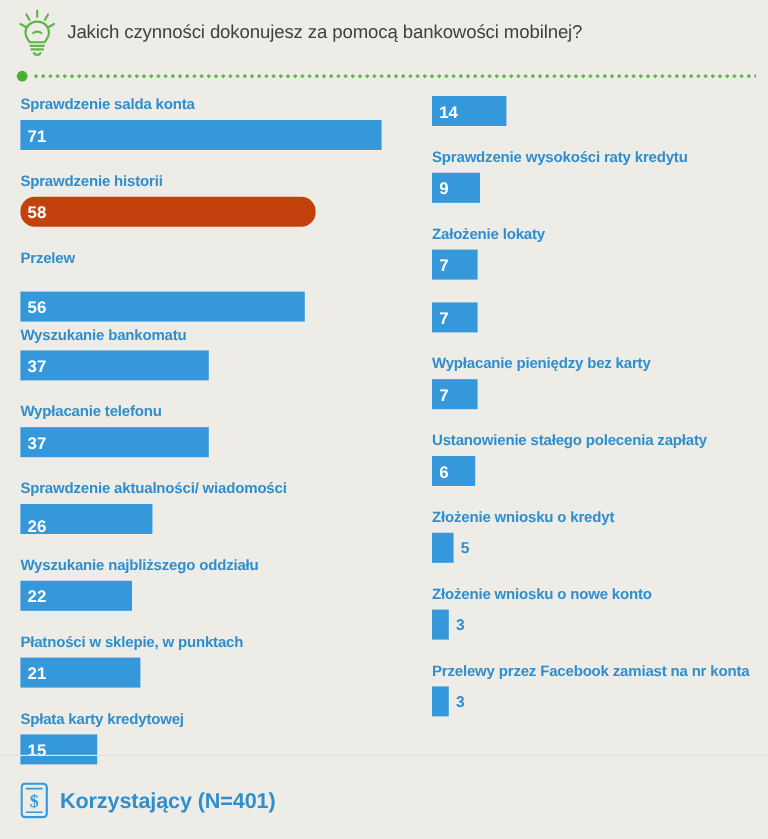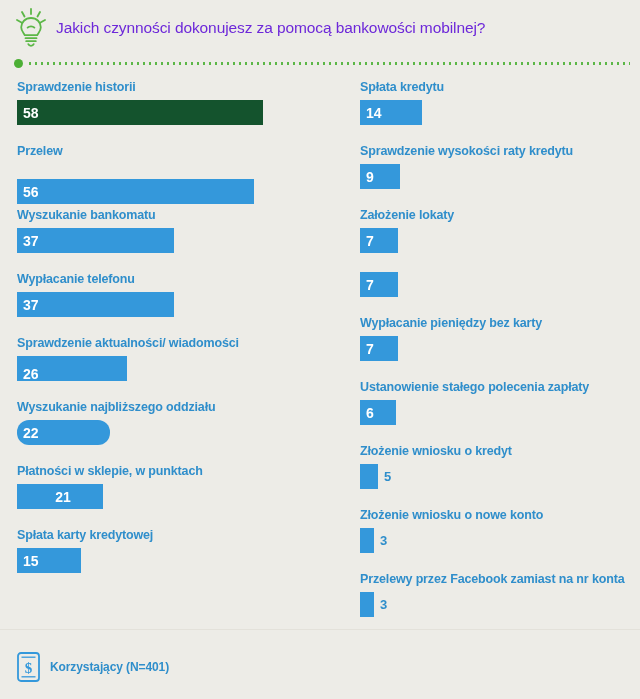--- a/index.html
+++ b/index.html
@@ -24,21 +24,21 @@
     box-sizing: border-box;
   }
   .bulb-icon {
     width: 34px;
     height: 42px;
     flex: 0 0 34px;
     margin-right: 8px;
   }
   .header-title {
     font-size: 15.5px;
-    color: #6d28d9;
+    color: #404040;
     letter-spacing: -0.1px;
     line-height: 1.2;
     white-space: nowrap;
   }
 
   
   .divider-wrap {
     height: 14px;
     display: flex;
     align-items: center;
@@ -139,21 +139,21 @@
   }
   .phone-icon {
     width: 23px;
     height: 30px;
     flex: 0 0 23px;
     margin-right: 10px;
   }
   .footer-label {
     color: #2f8ecb;
     font-weight: bold;
-    font-size: 12px;
+    font-size: 18px;
     letter-spacing: -0.1px;
   }
 </style>
 </head>
 <body>
 
 <div class="header">
   <span class="bulb-icon">
     <svg viewBox="0 0 34 42" width="34" height="42" aria-hidden="true">
       <g stroke="#5cb747" stroke-width="1.8" fill="none" stroke-linecap="round">
@@ -174,23 +174,31 @@
 </div>
 
 <div class="divider-wrap">
   <span class="divider-dot"></span>
   <span class="divider-line"></span>
 </div>
 
 <div class="columns">
   <div class="col col-left">
       <div class="row">
+        <div class="row-label">Sprawdzenie salda konta</div>
+        <div class="bar-line">
+          <div class="bar" style="width: 301px; background: rgb(52, 152, 219);">
+            <span class="bar-value-in">71</span>
+          </div>
+        </div>
+      </div>
+      <div class="row">
         <div class="row-label">Sprawdzenie historii</div>
         <div class="bar-line">
-          <div class="bar" style="width: 246px; background: #14532d;">
+          <div class="bar" style="width: 246px; background: #c2410c; border-radius: 12px;">
             <span class="bar-value-in">58</span>
           </div>
         </div>
       </div>
       <div class="row">
         <div class="row-label">Przelew</div>
         <div class="bar-line">
           <div class="bar" style="width: 237px; background: rgb(52, 152, 219); margin-top: 30px;">
             <span class="bar-value-in">56</span>
           </div>
@@ -216,45 +224,44 @@
         <div class="row-label">Sprawdzenie aktualności/ wiadomości</div>
         <div class="bar-line">
           <div class="bar" style="width: 110px; background: rgb(52, 152, 219); align-items: flex-end;">
             <span class="bar-value-in">26</span>
           </div>
         </div>
       </div>
       <div class="row">
         <div class="row-label">Wyszukanie najbliższego oddziału</div>
         <div class="bar-line">
-          <div class="bar" style="width: 93px; background: rgb(52, 152, 219); border-radius: 12px;">
+          <div class="bar" style="width: 93px; background: rgb(52, 152, 219);">
             <span class="bar-value-in">22</span>
           </div>
         </div>
       </div>
       <div class="row">
         <div class="row-label">Płatności w sklepie, w punktach</div>
         <div class="bar-line">
-          <div class="bar" style="width: 86px; background: rgb(52, 152, 219); justify-content: center;">
+          <div class="bar" style="width: 100px; background: rgb(52, 152, 219);">
             <span class="bar-value-in">21</span>
           </div>
         </div>
       </div>
       <div class="row">
         <div class="row-label">Spłata karty kredytowej</div>
         <div class="bar-line">
           <div class="bar" style="width: 64px; background: rgb(52, 152, 219);">
             <span class="bar-value-in">15</span>
           </div>
         </div>
       </div>
     </div>
   <div class="col col-right">
       <div class="row">
-        <div class="row-label">Spłata kredytu</div>
         <div class="bar-line">
           <div class="bar" style="width: 62px; background: rgb(52, 152, 219);">
             <span class="bar-value-in">14</span>
           </div>
         </div>
       </div>
       <div class="row">
         <div class="row-label">Sprawdzenie wysokości raty kredytu</div>
         <div class="bar-line">
           <div class="bar" style="width: 40px; background: rgb(52, 152, 219);">

